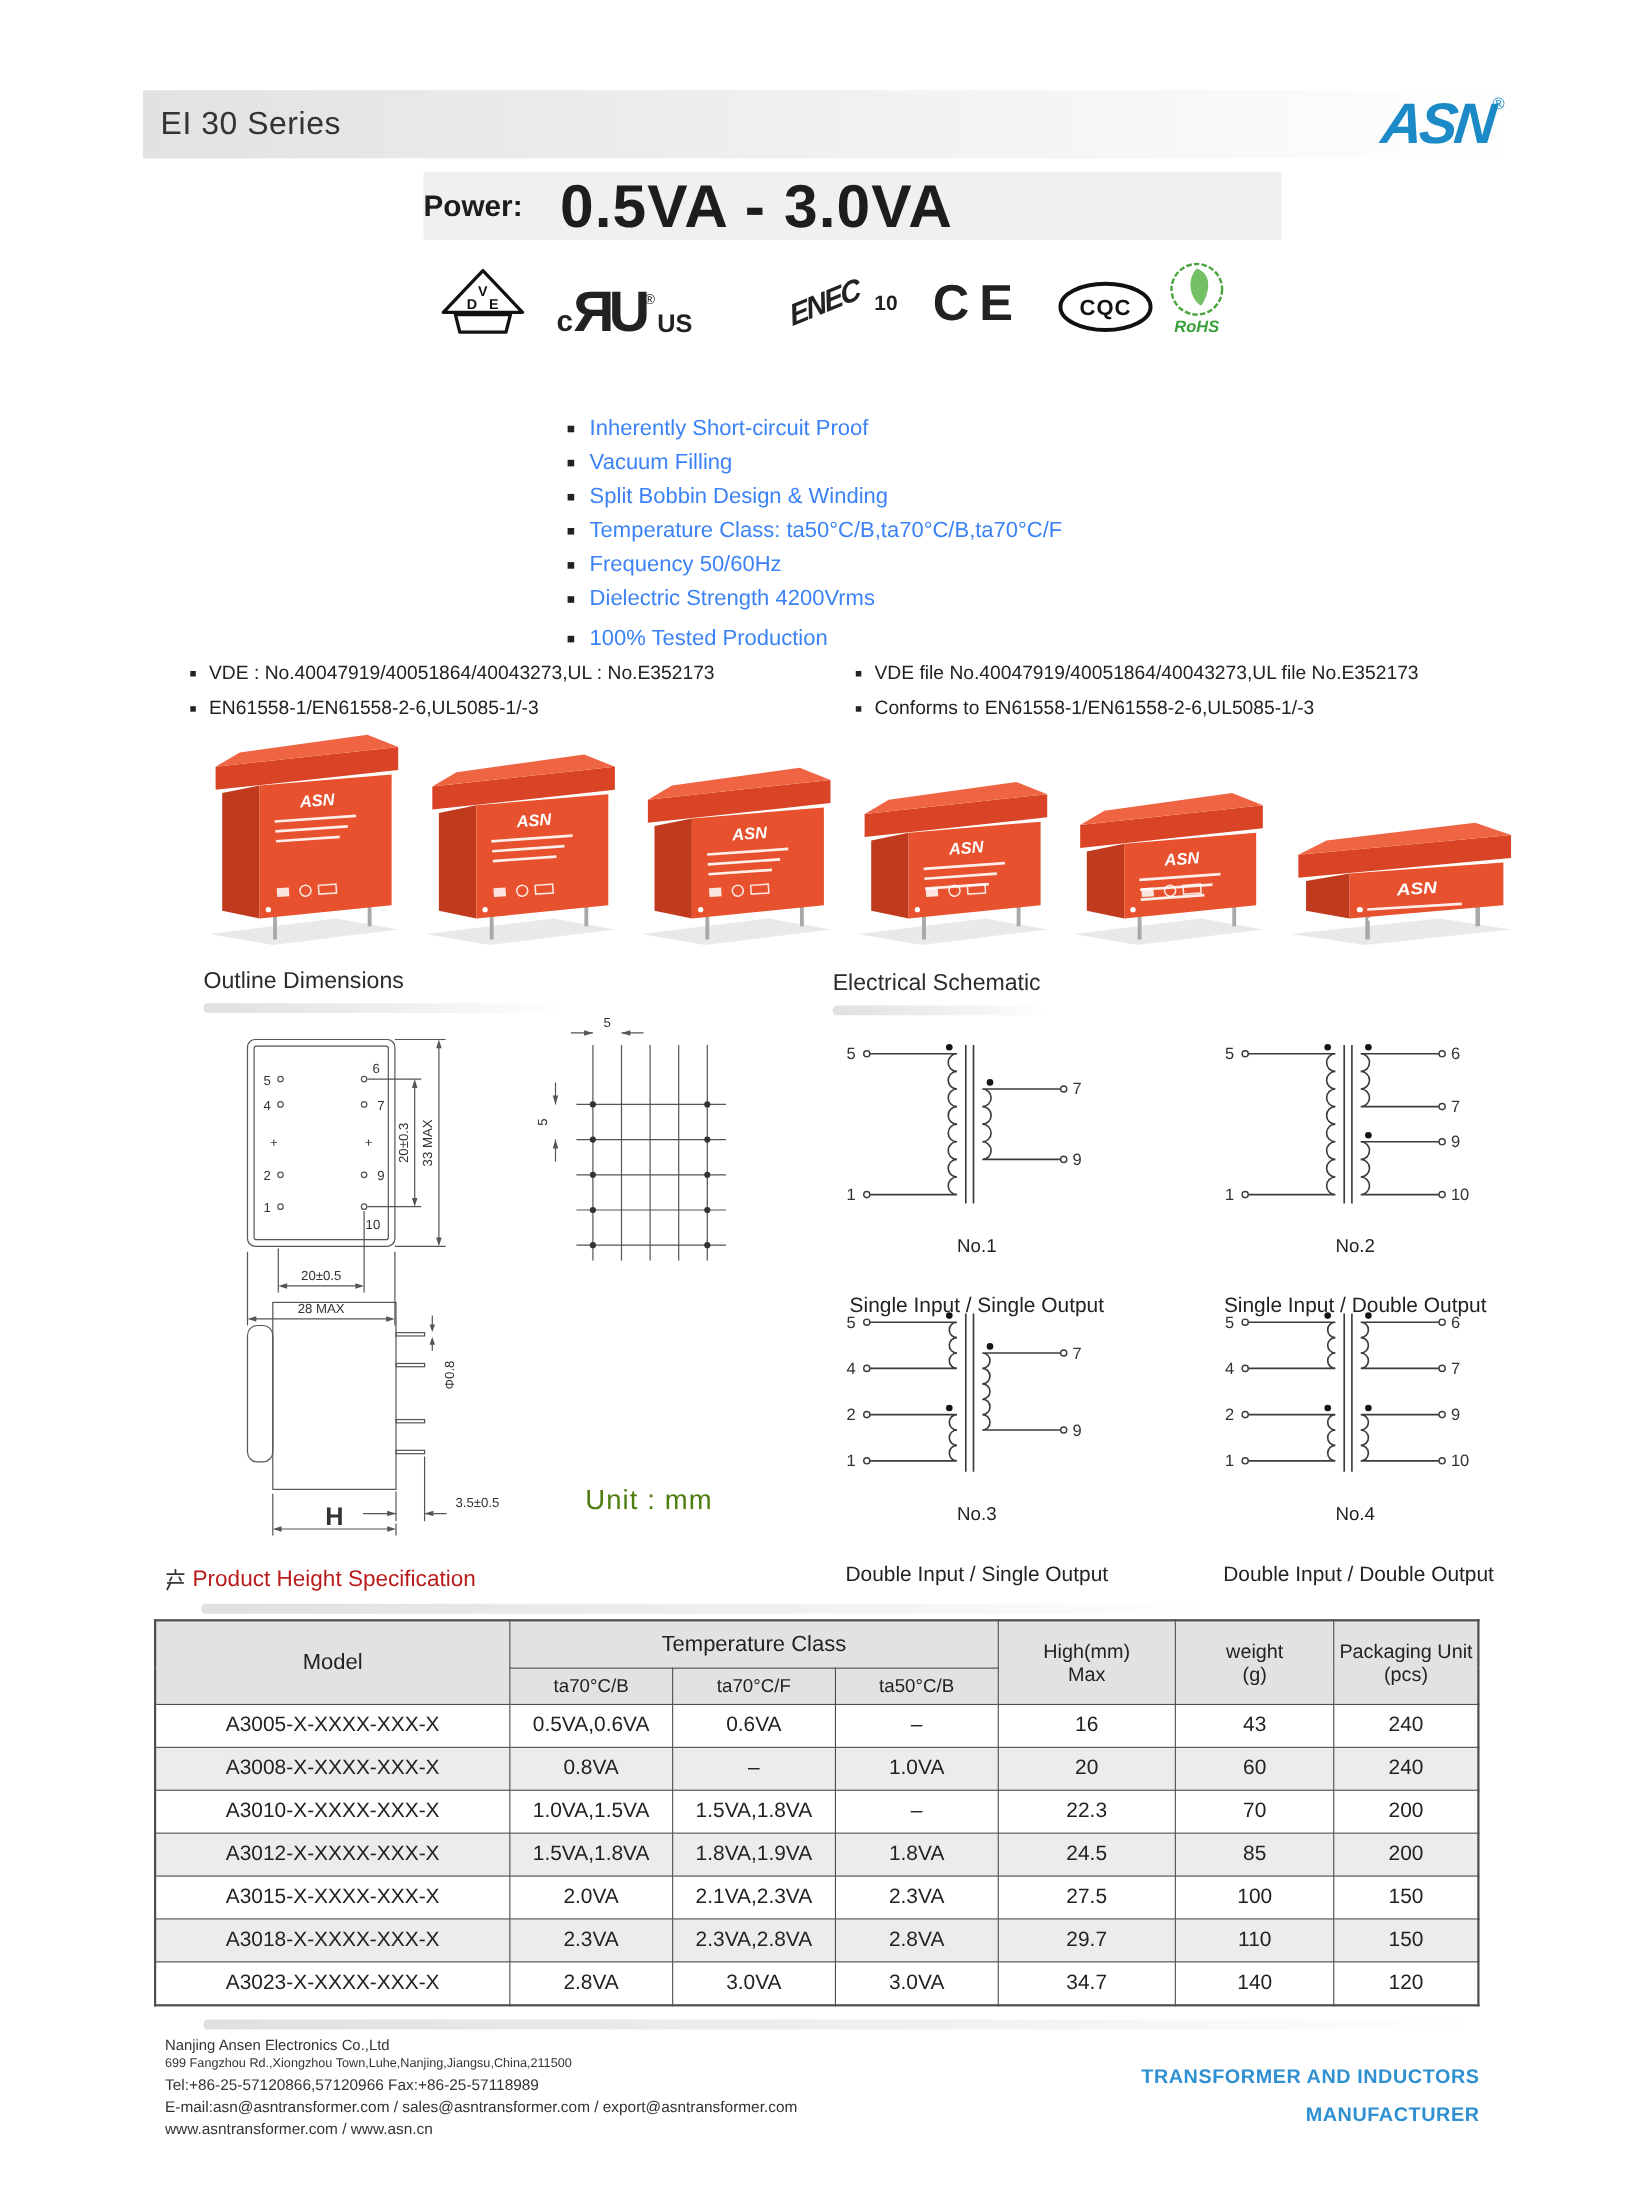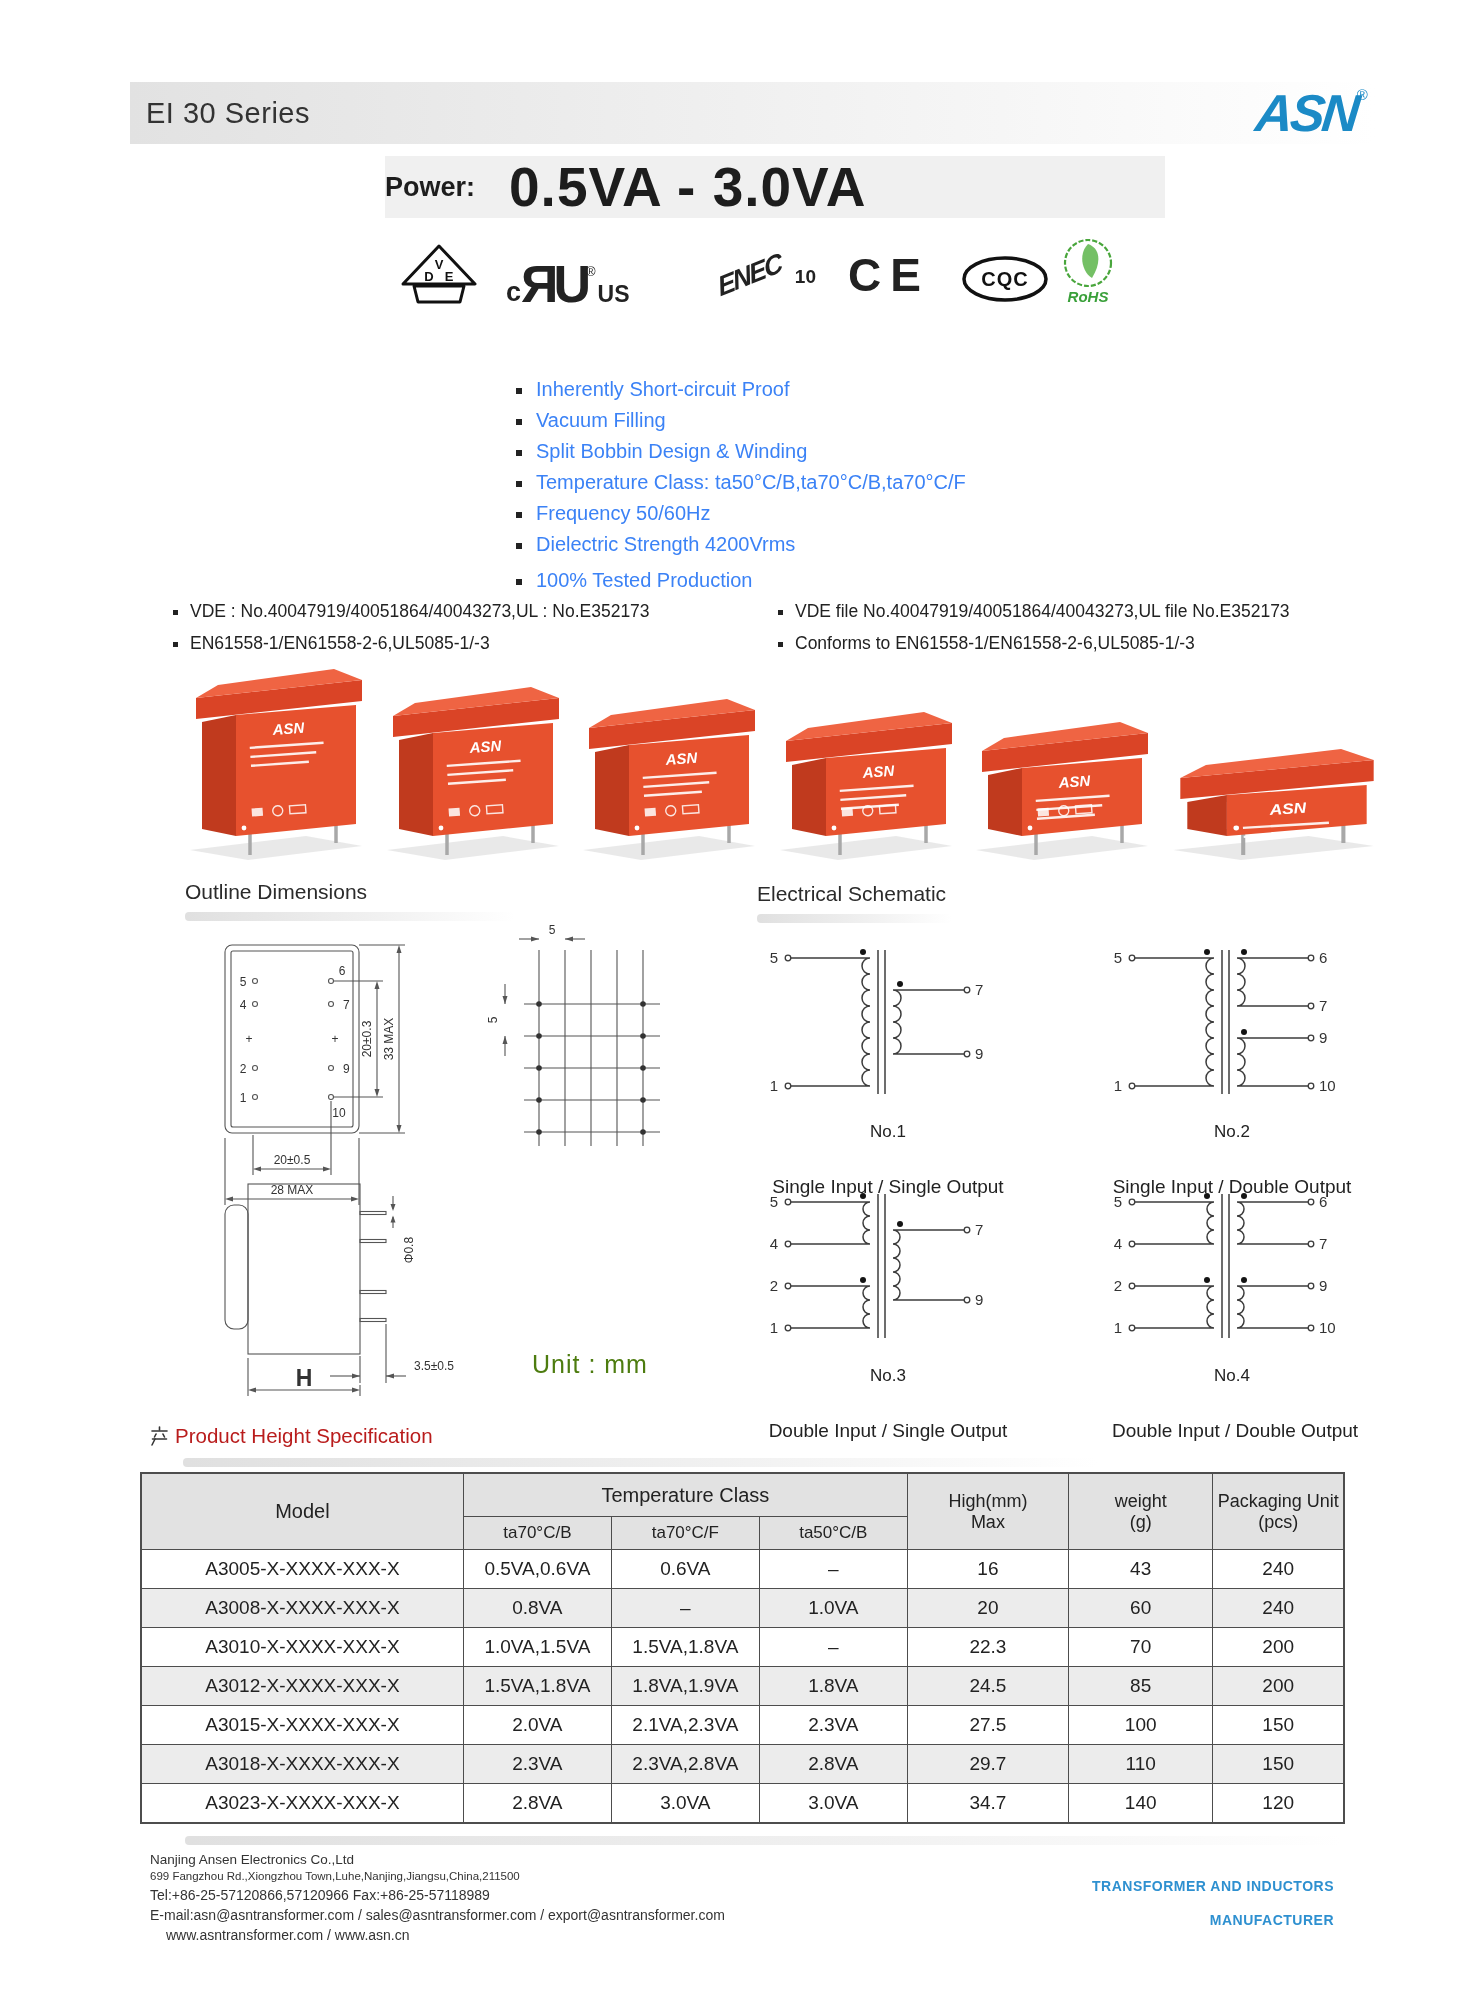--- a/index.html
+++ b/index.html
@@ -81,21 +81,21 @@
   .spec-table{border:2px solid #4d4d4d;}
   .spec-table th{background:#e2e2e2;font-size:20px;}
   .spec-table .sub th{font-size:17px;height:32px;}
   .spec-table .h1 th{height:42px;}
   .spec-table td{font-size:19px;height:38px;}
   .spec-table tr.alt td{background:#ececec;}
   .two-line{line-height:1.15;font-size:18px;}
 
   
   .foot-line{color:#333;white-space:nowrap;}
-  .tagline{right:150px;text-align:right;color:#2e90d0;font-weight:bold;font-size:14px;letter-spacing:.5px;}
+  .tagline{right:139px;text-align:right;color:#2e90d0;font-weight:bold;font-size:18px;letter-spacing:.5px;}
 </style>
 </head>
 <body>
 
 <div id="page">
 
   <div class="abs header-bar">
     <div class="header-title">EI 30 Series</div>
   </div>
   <div class="abs brand-logo">
@@ -633,17 +633,17 @@
           <td>120</td>
     </tr>
   </tbody>
     </table>
 
   <div class="abs soft-strip" style="left:185px;top:1836px;width:1158px;"></div>
   <div class="abs foot-line" style="left:150px;top:1852px;font-size:13.5px;">Nanjing Ansen Electronics Co.,Ltd</div>
   <div class="abs foot-line" style="left:150px;top:1870px;font-size:11.5px;">699 Fangzhou Rd.,Xiongzhou Town,Luhe,Nanjing,Jiangsu,China,211500</div>
   <div class="abs foot-line" style="left:150px;top:1887px;font-size:14px;">Tel:+86-25-57120866,57120966   Fax:+86-25-57118989</div>
   <div class="abs foot-line" style="left:150px;top:1907px;font-size:14px;">E-mail:asn@asntransformer.com / sales@asntransformer.com / export@asntransformer.com</div>
-  <div class="abs foot-line" style="left:166px;top:1927px;font-size:14px;">www.asntransformer.com / www.asn.cn</div>
+  <div class="abs foot-line" style="left:150px;top:1927px;font-size:14px;">www.asntransformer.com / www.asn.cn</div>
   <div class="abs tagline" style="top:1878px;width:520px;">TRANSFORMER  AND INDUCTORS</div>
   <div class="abs tagline" style="top:1912px;width:520px;">MANUFACTURER</div>
 
 </div>
 
 </body></html>

